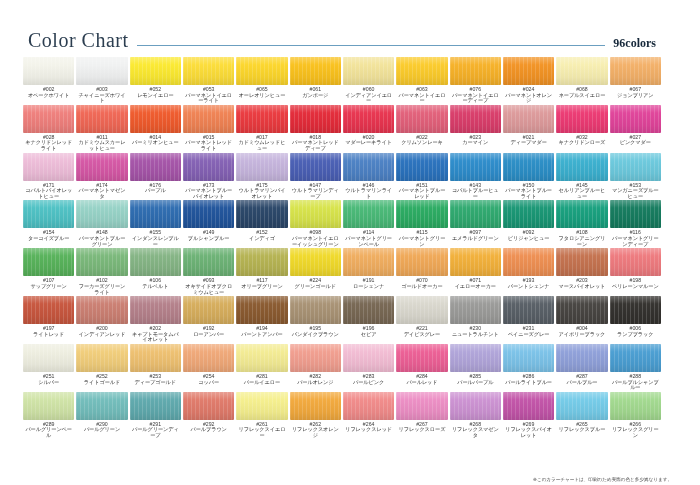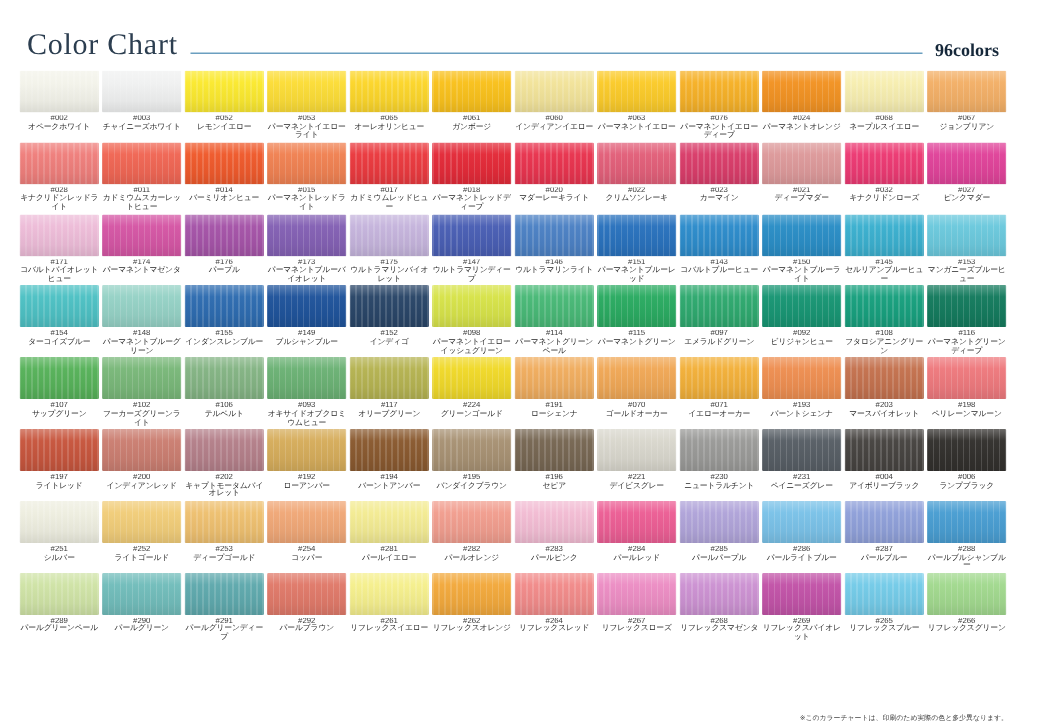--- a/index.html
+++ b/index.html
@@ -3,21 +3,21 @@
 <meta charset="utf-8">
 <style>
   html,body{margin:0;padding:0;}
   body{
     width:700px;height:485px;overflow:hidden;
     background:#ffffff;
     font-family:"Liberation Sans","DejaVu Sans",sans-serif;
     color:#2b2b2b;
     -webkit-font-smoothing:antialiased;
   }
-  #page{position:relative;width:684px;height:485px;box-sizing:border-box;padding:4px;}
+  #page{position:relative;width:684px;height:485px;box-sizing:border-box;padding:14px;}
 
   
   .header{
     position:relative;
     height:40px;
     display:flex;align-items:flex-end;
     padding:0 14px 0 14px;
     box-sizing:border-box;
   }
   .header-title{

